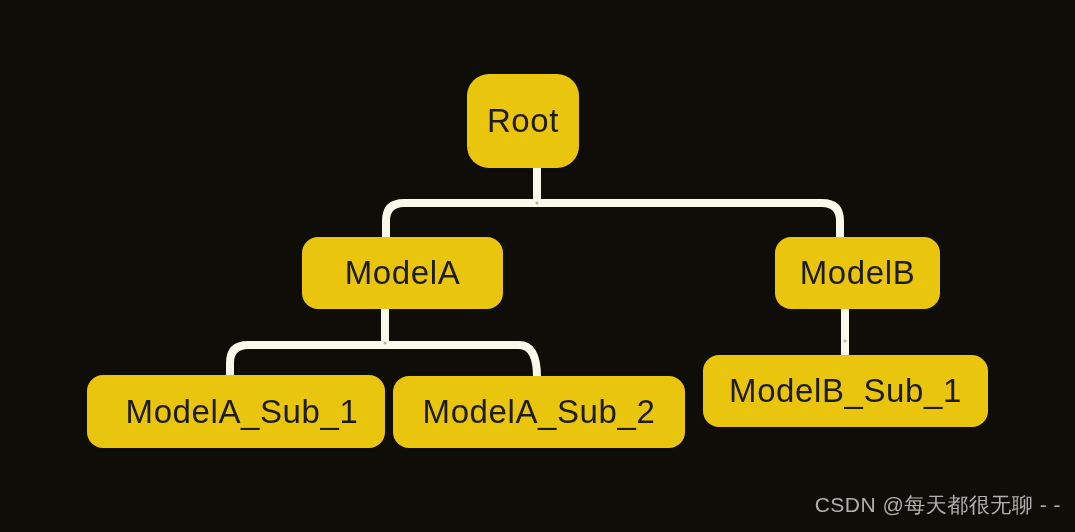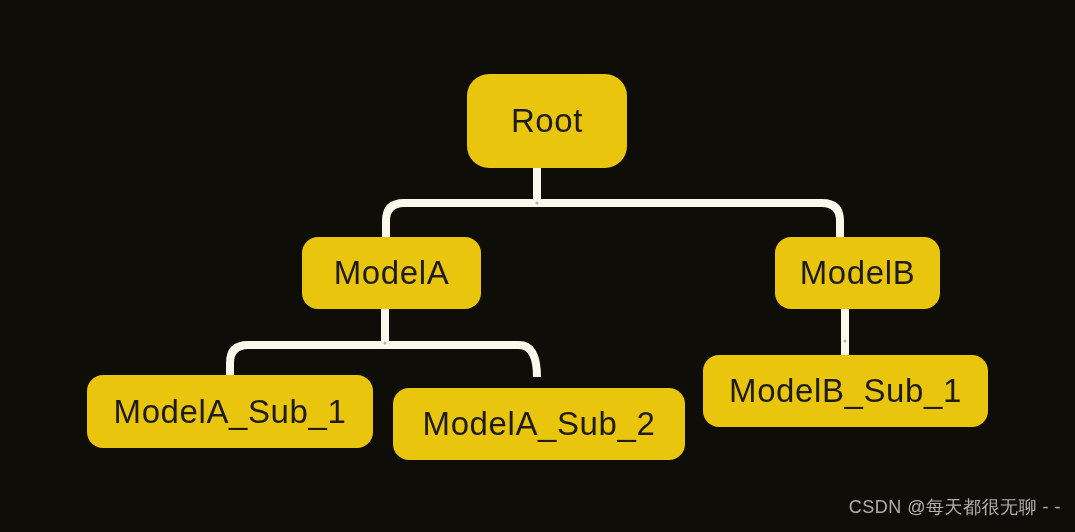--- a/index.html
+++ b/index.html
@@ -37,33 +37,33 @@
     background: var(--node-fill, #eac50e);
     color: var(--node-text, #1d1c1a);
     display: flex;
     align-items: center;
     justify-content: center;
     font-size: 33px;
     letter-spacing: 0.6px;
     white-space: nowrap;
     border-radius: 16px;
   }
-  .node-root        { left: 467px; top: 74px;  width: 160px; height: 94px; border-radius: 22px; }
-  .node-modela      { left: 302px; top: 237px; width: 179px; height: 72px; }
+  .node-root        { left: 467px; top: 74px;  width: 112px; height: 94px; border-radius: 22px; }
+  .node-modela      { left: 302px; top: 237px; width: 201px; height: 72px; }
   .node-modelb      { left: 763px; top: 237px; width: 165px; height: 72px; margin-left: 12px; }
-  .node-modela-sub1 { left: 87px;  top: 375px; width: 286px; height: 73px; }
-  .node-modela-sub2 { left: 393px; top: 388px; width: 292px; height: 72px; }
+  .node-modela-sub1 { left: 87px;  top: 375px; width: 286px; height: 73px; padding-left: 12px; }
+  .node-modela-sub2 { left: 393px; top: 376px; width: 292px; height: 72px; }
   .node-modelb-sub1 { left: 703px; top: 355px; width: 285px; height: 72px; }
   .watermark {
     position: absolute;
     z-index: 3;
     right: 14px;
     bottom: 13px;
     color: var(--watermark, #b0b0b0);
-    font-size: 18px;
+    font-size: 21px;
     letter-spacing: 0.5px;
     font-family: "Liberation Sans", "DejaVu Sans", sans-serif;
   }
 </style>
 </head>
 <body>
 
 <div class="stage" style="--bg: #0f0d07; --node-fill: #eac50e; --node-text: #1d1c1a; --edge: #faf8ea; --watermark: #b0b0b0;">
 
   <svg class="edges" width="1075" height="532" viewBox="0 0 1075 532">

